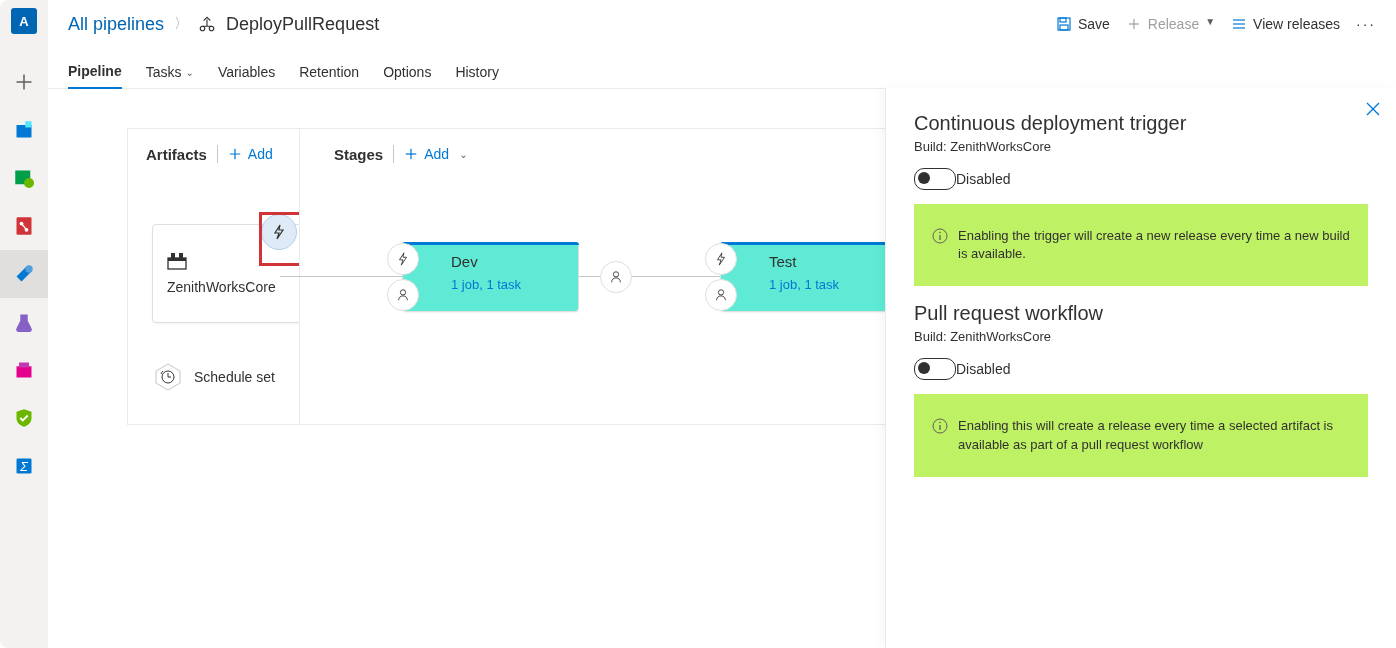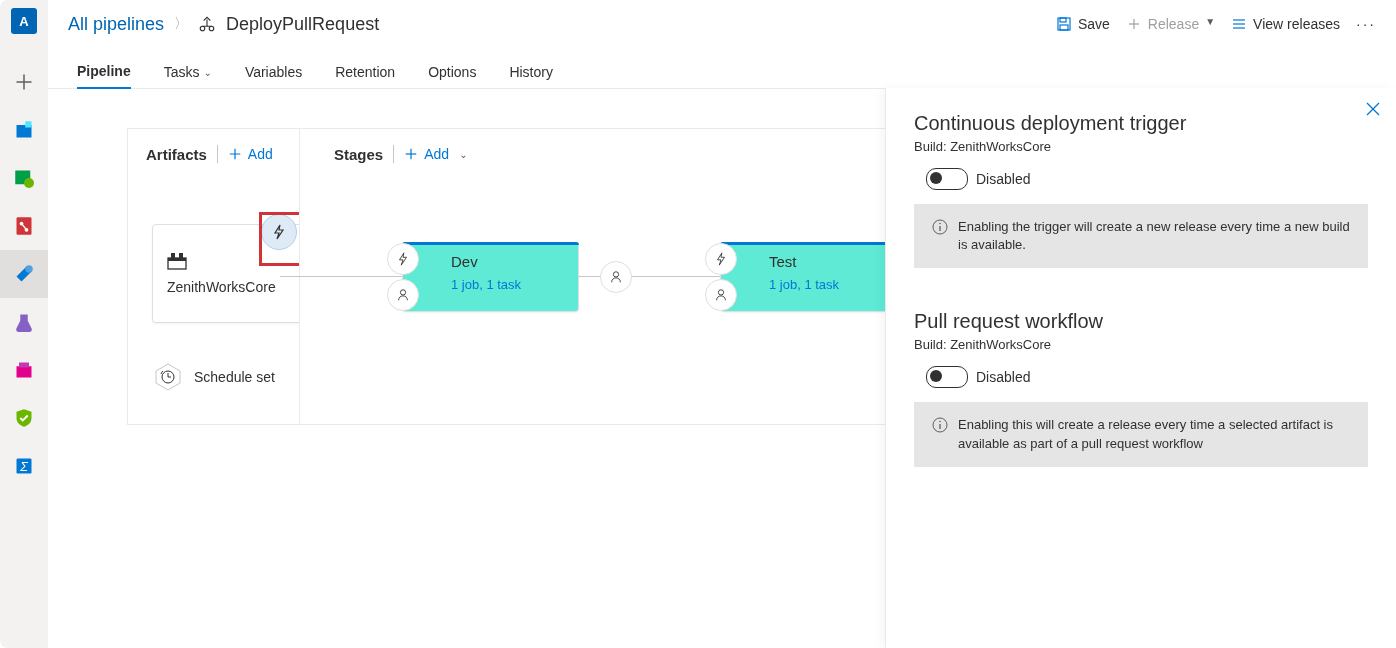--- a/index.html
+++ b/index.html
@@ -24,21 +24,21 @@
   .hdr{height:48px;display:flex;align-items:center;padding:0 20px;border-bottom:0 solid var(--border);}
   .breadcrumb{display:flex;align-items:center;gap:10px;flex:1;min-width:0;font-size:18px;}
   .breadcrumb .bc-link{color:var(--blue);cursor:pointer;}
   .breadcrumb .chev{color:#a19f9d;font-size:14px;}
   .breadcrumb .title{font-weight:400;color:var(--text);}
   .hdr .actions{display:flex;align-items:center;gap:16px;}
   .hdr .actbtn{display:flex;gap:6px;cursor:pointer;color:var(--text);}
   .hdr .actbtn.disabled{color:#a19f9d;}
   .hdr .actbtn svg{width:16px;height:16px;}
   .tabs{height:40px;display:flex;align-items:flex-end;padding:0 20px;border-bottom:1px solid var(--border);gap:24px;}
-  .tab{padding:0 0 8px 0;cursor:pointer;color:var(--text);font-size:14px;display:flex;align-items:center;gap:4px;margin-left:9px;}
+  .tab{padding:0 0 8px 0;cursor:pointer;color:var(--text);font-size:14px;display:flex;align-items:center;gap:4px;}
   .tab.selected{font-weight:600;border-bottom:2px solid var(--blue2);margin-bottom:-1px;}
   .canvas{flex:1;position:relative;background:#fff;overflow:hidden;}
   
   .zone{position:absolute;border:1px solid var(--border);background:#fff;}
   .zone.artifacts{left:84px;top:128px;width:195px;height:295px;margin-left:43px;}
   .zone.stages{left:299px;top:128px;width:900px;height:295px;padding-left:16px;}
   .zone .zhdr{display:flex;align-items:center;padding:16px 18px 0 18px;}
   .zone .zhdr .zt{font-weight:600;font-size:15px;}
   .zone .zhdr .sep{width:1px;height:18px;background:#c8c6c4;margin:0 10px;}
   .addbtn{display:flex;align-items:center;gap:6px;color:var(--blue2);cursor:pointer;}
@@ -62,24 +62,24 @@
   .stagecard.test{left:420px;}
   .midcirc{position:absolute;left:300px;top:132px;width:30px;height:30px;border-radius:50%;background:#fff;border:1px solid #e1dfdd;display:flex;align-items:center;justify-content:center;}
   .connector{position:absolute;top:147px;height:1px;background:#c8c6c4;}
   .conn1{left:-20px;width:122px;}
   .conn2{left:277px;width:143px;}
   
   .panel{position:absolute;right:0;top:88px;bottom:0;width:511px;background:#fff;border-left:1px solid var(--border);box-shadow:-4px 0 10px rgba(0,0,0,0.04);padding:24px 28px;box-sizing:border-box;overflow:auto;}
   .panel .close{position:absolute;right:16px;top:14px;cursor:pointer;color:var(--blue2);}
   .panel h2{font-size:20px;font-weight:400;margin:0 0 4px 0;}
   .panel .sub{font-size:13px;color:var(--text);margin-bottom:14px;}
-  .togglerow{display:flex;align-items:center;gap:8px;margin-bottom:14px;margin-left:12px;}
+  .togglerow{display:flex;align-items:center;gap:0;margin-bottom:14px;}
   .toggle{width:40px;height:20px;border-radius:10px;border:1px solid #323130;position:relative;background:#fff;cursor:pointer;}
   .toggle .knob{position:absolute;left:3px;top:3px;width:12px;height:12px;border-radius:50%;background:#323130;}
-  .infobox{background:#e5e5e5;padding:14px 18px;display:flex;gap:10px;font-size:13px;color:var(--text);margin-bottom:42px;line-height:1.4;}
+  .infobox{background:#bef264;padding:23px 18px;display:flex;gap:10px;font-size:13px;color:var(--text);margin-bottom:16px;line-height:1.4;}
   .infobox svg{flex:none;width:16px;height:16px;margin-top:1px;color:#605e5c;}
   .chevdown{font-size:10px;color:#605e5c;}
   svg{overflow:visible;}
 </style>
 </head>
 <body>
 
 <div class="app">
 
   <div class="rail">

